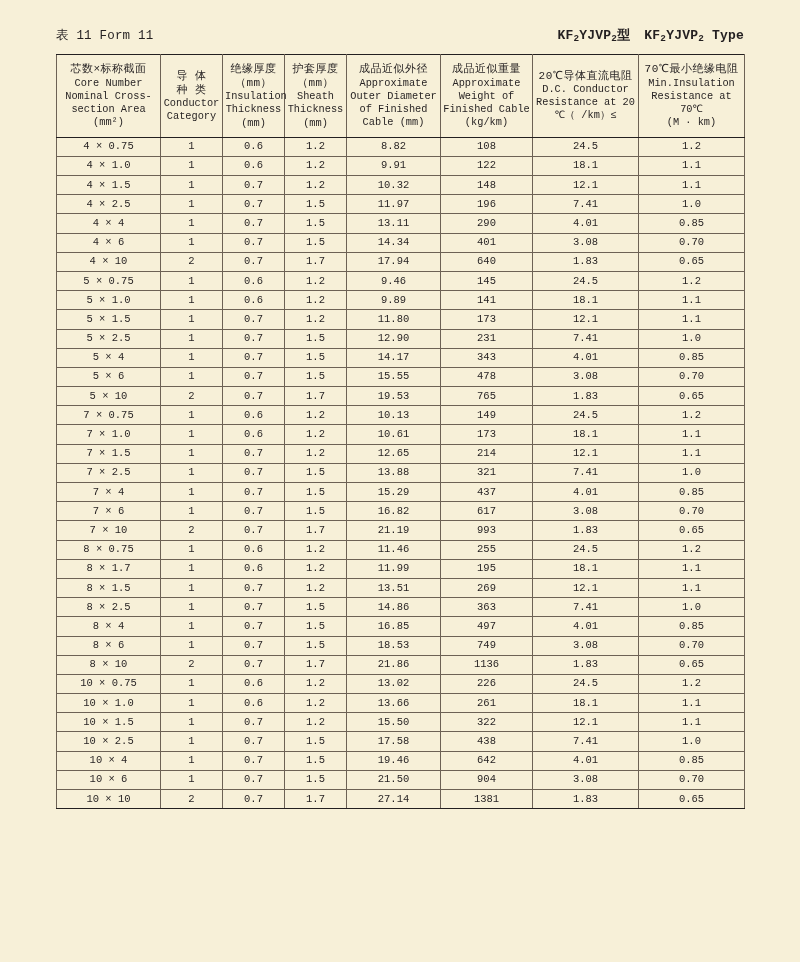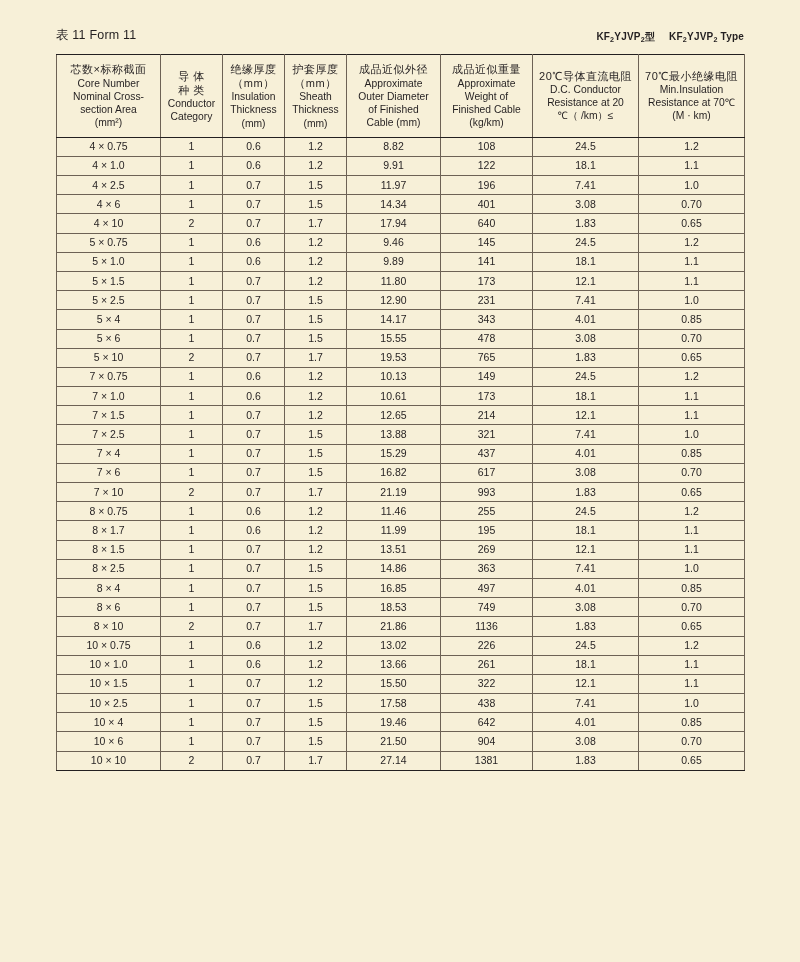--- a/index.html
+++ b/index.html
@@ -16,35 +16,36 @@
     overflow: hidden;
   }
   .page {
     position: absolute;
     left: 0;
     top: 0;
     width: 800px;
     height: 962px;
     box-sizing: border-box;
     padding: 24px 56px 0 56px;
+    font-family: Liberation Mono, monospace;
   }
   .header-row {
     display: flex;
     justify-content: space-between;
     align-items: flex-end;
     margin-bottom: 10px;
     height: 20px;
   }
   .form-label {
     font-size: 12.5px;
     color: #231f20;
     letter-spacing: 0.2px;
   }
   .type-label {
-    font-size: 10px;
+    font-size: 13px;
     font-weight: bold;
     letter-spacing: 0.2px;
     white-space: nowrap;
   }
   .type-label .gap {
     display: inline-block;
     width: 14px;
   }
   sub {
     font-size: 0.72em;
@@ -191,28 +192,48 @@
           <td>4 × 1.0</td>
           <td>1</td>
           <td>0.6</td>
           <td>1.2</td>
           <td>9.91</td>
           <td>122</td>
           <td>18.1</td>
           <td>1.1</td>
         </tr>
         <tr>
+          <td>4 × 1.5</td>
+          <td>1</td>
+          <td>0.7</td>
+          <td>1.2</td>
+          <td>10.32</td>
+          <td>148</td>
+          <td>12.1</td>
+          <td>1.1</td>
+        </tr>
+        <tr>
           <td>4 × 2.5</td>
           <td>1</td>
           <td>0.7</td>
           <td>1.5</td>
           <td>11.97</td>
           <td>196</td>
           <td>7.41</td>
           <td>1.0</td>
+        </tr>
+        <tr>
+          <td>4 × 4</td>
+          <td>1</td>
+          <td>0.7</td>
+          <td>1.5</td>
+          <td>13.11</td>
+          <td>290</td>
+          <td>4.01</td>
+          <td>0.85</td>
         </tr>
         <tr>
           <td>4 × 6</td>
           <td>1</td>
           <td>0.7</td>
           <td>1.5</td>
           <td>14.34</td>
           <td>401</td>
           <td>3.08</td>
           <td>0.70</td>

